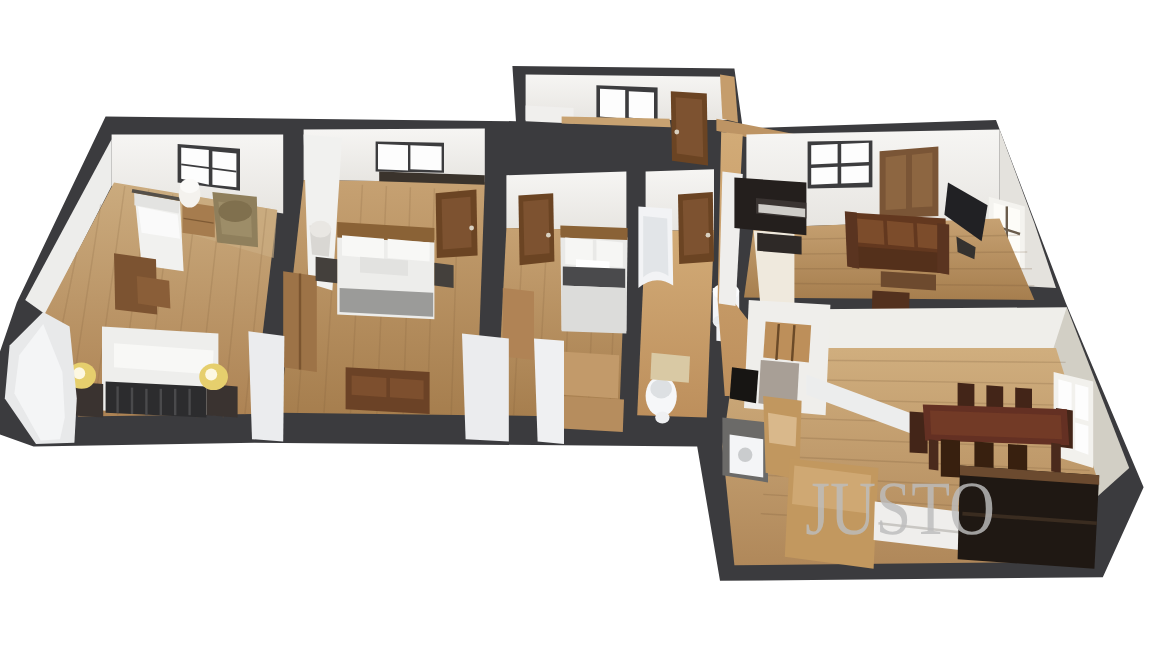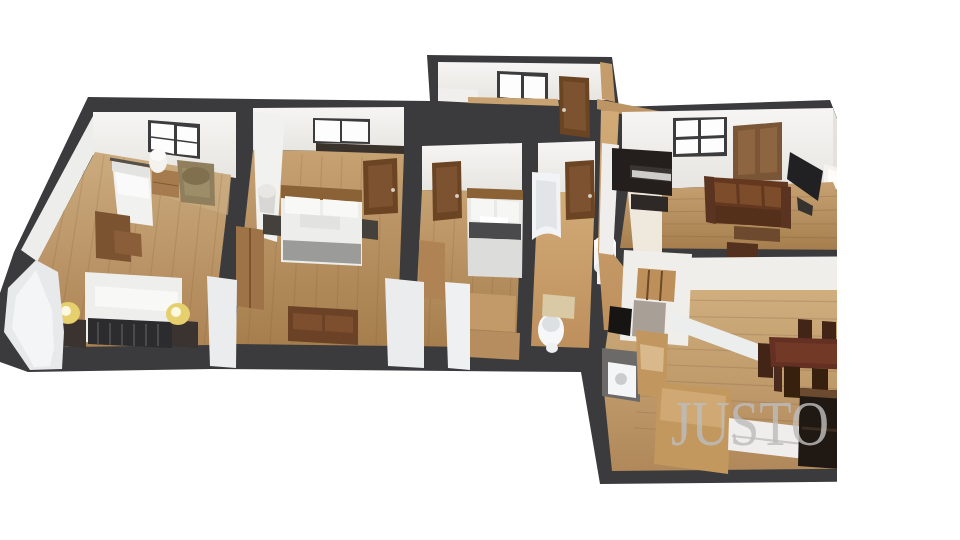--- a/index.html
+++ b/index.html
@@ -1,16 +1,16 @@
 <!DOCTYPE html>
 <html><head>
 <meta charset="utf-8">
 <style>
 html,body{margin:0;padding:0;background:#ffffff;}
-#stage{position:relative;width:837px;height:540px;overflow:hidden;background:#ffffff;font-family:"Liberation Sans",sans-serif;}
+#stage{position:relative;width:960px;height:540px;overflow:hidden;background:#ffffff;font-family:"Liberation Sans",sans-serif;}
 </style>
 </head>
 <body>
 <div id="stage">
 <svg width="960" height="540" viewBox="0 0 960 540">
 <defs>
 <linearGradient id="woodA" x1="0" y1="0" x2="0" y2="1">
 <stop offset="0" stop-color="#cbab7e"></stop>
           <stop offset="1" stop-color="#ad8354"></stop>
 </linearGradient>

